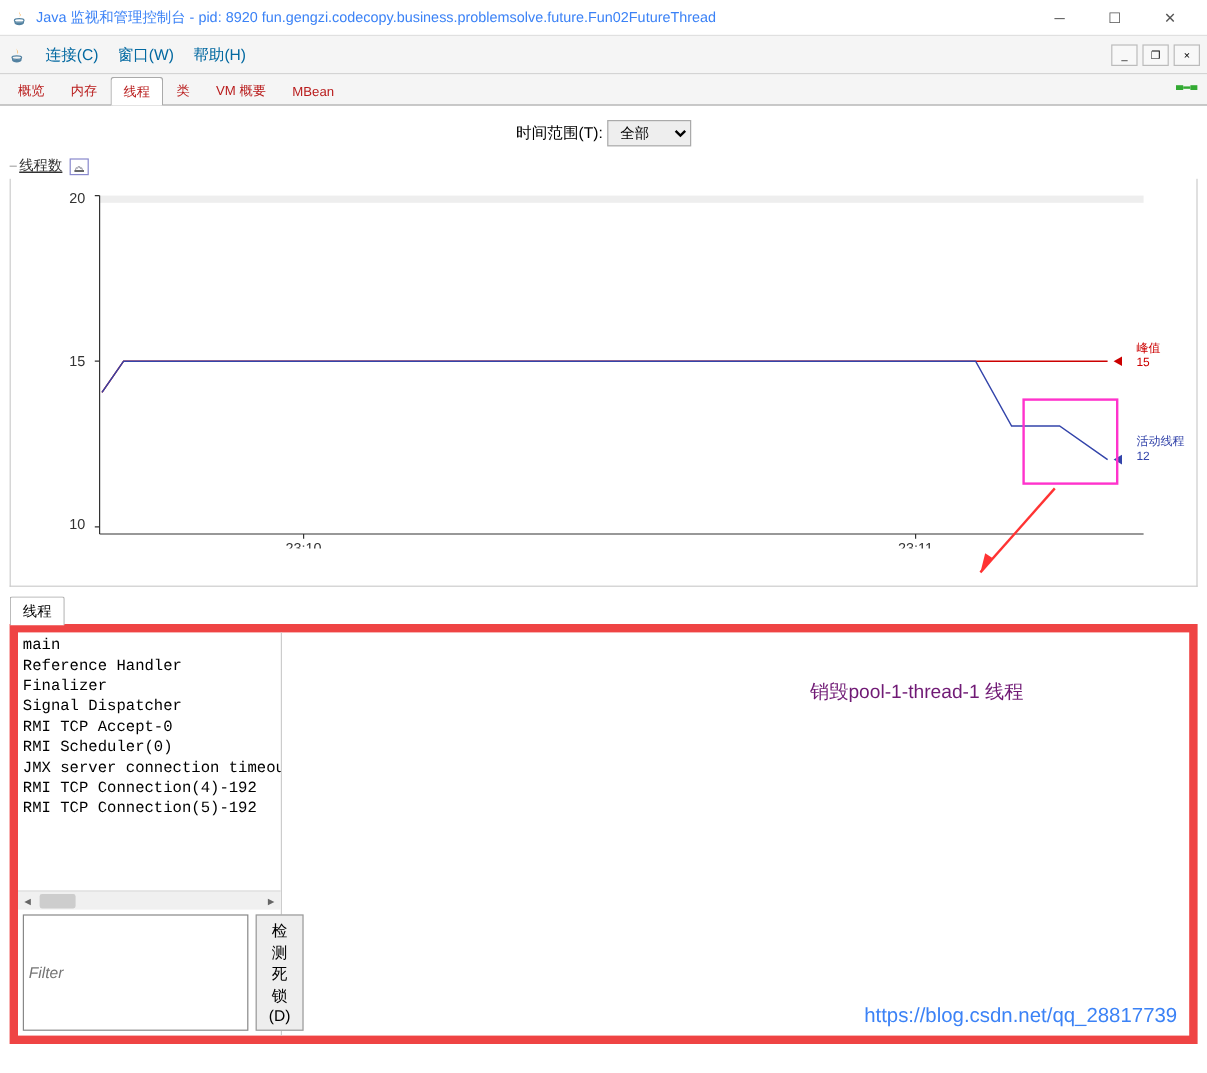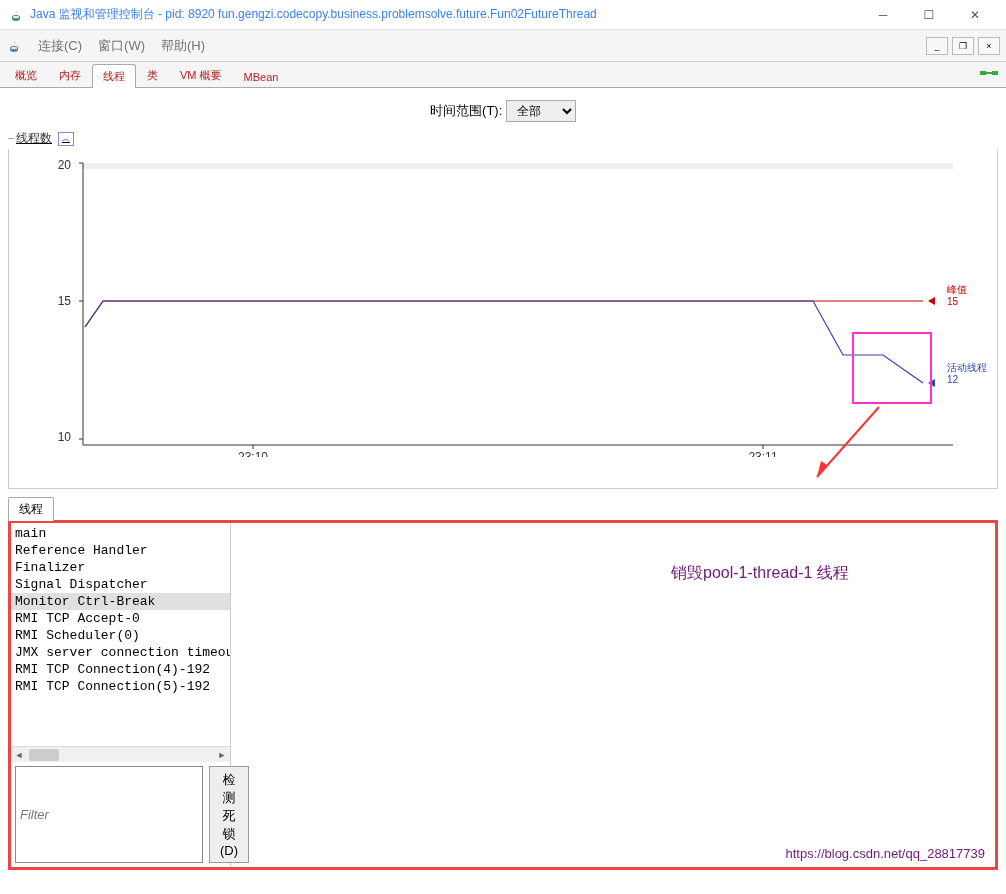--- a/index.html
+++ b/index.html
@@ -4,53 +4,53 @@
 <style>
 * { box-sizing: border-box; margin: 0; padding: 0; }
 body { font-family: "Microsoft YaHei", sans-serif; font-size: 12px; background: #fff; width: 1006px; height: 894px; overflow: hidden; }
 .titlebar { height: 30px; background: #fff; display: flex; align-items: center; padding: 0 8px; border-bottom: 1px solid #e0e0e0; }
 .java-icon { width: 16px; height: 16px; margin-right: 6px; }
 .titlebar-text { flex: 1; color: #3b82f6; font-size: 12px; }
 .win-btns { display: flex; gap: 0; }
 .win-btn { width: 46px; height: 28px; display: flex; align-items: center; justify-content: center; color: #555; cursor: pointer; }
 .menubar { height: 32px; background: #f5f5f5; display: flex; align-items: center; padding: 0 6px; border-bottom: 1px solid #ccc; }
 .menubar .java-icon { margin-right: 8px; }
-.menu-item { padding: 4px 8px; color: #737373; cursor: pointer; font-size: 13px; }
+.menu-item { padding: 4px 8px; color: #0369a1; cursor: pointer; font-size: 13px; }
 .mdi-btns { margin-left: auto; display: flex; gap: 4px; }
 .mdi-btn { width: 22px; height: 18px; border: 1px solid #bbb; background: #f8f8f8; display: flex; align-items: center; justify-content: center; font-size: 9px; cursor: pointer; }
 .tabs { height: 26px; display: flex; align-items: flex-end; padding: 0 4px; border-bottom: 1px solid #aaa; background: #f5f5f5; position: relative; }
 .tab { padding: 4px 10px; border: 1px solid transparent; border-bottom: none; color: #b91c1c; cursor: pointer; font-size: 11px; }
 .tab.active { background: #fff; border-color: #aaa; border-radius: 3px 3px 0 0; position: relative; top: 1px; }
 .status-icon { position: absolute; right: 8px; top: 4px; width: 18px; height: 14px; }
 .content { padding: 0; background: #fff; }
 .time-range { text-align: center; padding: 12px 0 8px; font-size: 13px; }
 .time-range select { padding: 2px 18px 2px 6px; border: 1px solid #aaa; background: #eee; font-size: 12px; }
 .chart-panel { margin: 0 8px; text-decoration: underline; }
 .chart-header { display: flex; align-items: center; font-size: 12px; color: #333; margin-bottom: 2px; }
 .chart-header .collapse { border: 1px solid #88c; width: 16px; height: 14px; display: inline-flex; align-items: center; justify-content: center; margin-left: 6px; cursor: pointer; color: #556; font-size: 8px; }
 .chart-header::before { content: ""; width: 6px; height: 1px; background: #aaa; margin-right: 2px; }
 .chart-box { border: 1px solid #ccc; border-top: none; padding: 8px 4px 4px 4px; position: relative; height: 340px; }
 .chart-svg { width: 100%; height: 300px; }
 .annotation { position: absolute; color: #701a75; font-size: 16px; pointer-events: none; }
 .threads-section { margin: 8px; display: flex; flex-direction: column; }
 .threads-tab { display: inline-block; padding: 3px 10px; border: 1px solid #aaa; border-bottom: none; background: #fff; font-size: 12px; width: fit-content; border-radius: 2px 2px 0 0; position: relative; z-index: 2; }
-.threads-body { border: 3px solid #ef4444; margin-top: -1px; height: 350px; display: flex; }
+.threads-body { border: 7px solid #ef4444; margin-top: -1px; height: 350px; display: flex; }
 .thread-list-wrap { width: 220px; display: flex; flex-direction: column; border-right: 1px solid #ccc; }
 .thread-list { flex: 1; overflow: hidden; font-family: "Courier New", monospace; font-size: 13px; padding: 2px 0; }
 .thread-item { padding: 1px 4px; white-space: nowrap; overflow: hidden; cursor: pointer; }
 .thread-item.sel { background: #e0e0e0; }
 .hscroll { height: 16px; background: #f0f0f0; border-top: 1px solid #ddd; display: flex; align-items: center; }
 .hscroll .arrow { width: 16px; height: 16px; display: flex; align-items: center; justify-content: center; color: #666; font-size: 9px; cursor: pointer; }
 .hscroll .track { flex: 1; height: 16px; position: relative; }
 .hscroll .thumb { position: absolute; left: 2px; top: 2px; height: 12px; width: 30px; background: #cdcdcd; border-radius: 2px; }
 .filter-row { display: flex; padding: 4px; gap: 6px; }
 .filter-input { flex: 1; padding: 18px 4px; border: 1px solid #888; font-style: italic; color: #888; font-size: 13px; }
 .deadlock-btn { padding: 4px 10px; border: 1px solid #999; background: #eee; cursor: pointer; font-size: 13px; }
 .thread-detail { flex: 1; position: relative; }
-.watermark { position: absolute; bottom: 6px; right: 10px; color: #701a75; font-size: 13px; }
+.watermark { position: absolute; bottom: 6px; right: 10px; color: #3b82f6; font-size: 17px; }
 </style>
 </head>
 <body>
 
 <div class="titlebar">
   <svg class="java-icon" viewBox="0 0 16 16">
       <path d="M4 10c0 1 2 2 4 2s4-1 4-2v2c0 1-2 2-4 2s-4-1-4-2z" fill="#5382a1"></path>
       <path d="M8 2c-1 2 2 3 0 5 3-2-1-3 0-5z" fill="#f8981d"></path>
       <ellipse cx="8" cy="10" rx="4" ry="1.5" fill="none" stroke="#5382a1" stroke-width="1"></ellipse>
     </svg>
@@ -146,21 +146,20 @@
 
   <div class="threads-section" style="position:relative">
     <div class="threads-tab">线程</div>
     <div class="threads-body">
       <div class="thread-list-wrap">
         <div class="thread-list" id="thread-list">
             <div class="thread-item">main</div>
             <div class="thread-item">Reference Handler</div>
             <div class="thread-item">Finalizer</div>
             <div class="thread-item">Signal Dispatcher</div>
-            <div class="thread-item sel">Monitor Ctrl-Break</div>
             <div class="thread-item">RMI TCP Accept-0</div>
             <div class="thread-item">RMI Scheduler(0)</div>
             <div class="thread-item">JMX server connection timeout</div>
             <div class="thread-item">RMI TCP Connection(4)-192</div>
             <div class="thread-item">RMI TCP Connection(5)-192</div>
           </div>
         <div class="hscroll">
           <div class="arrow">◄</div>
           <div class="track">
               <div class="thumb"></div>

